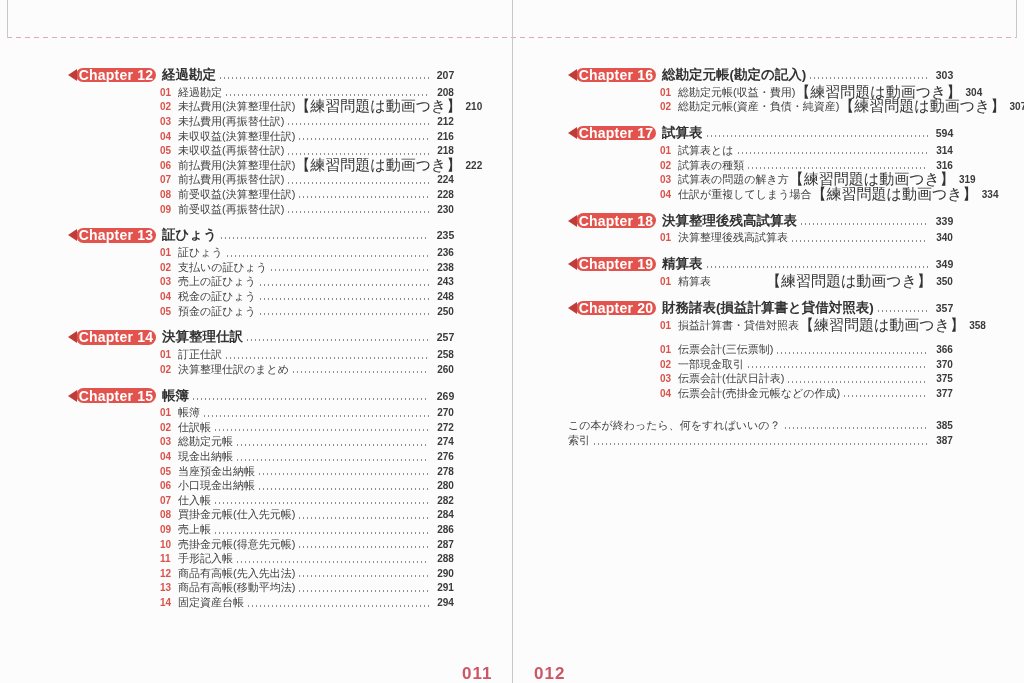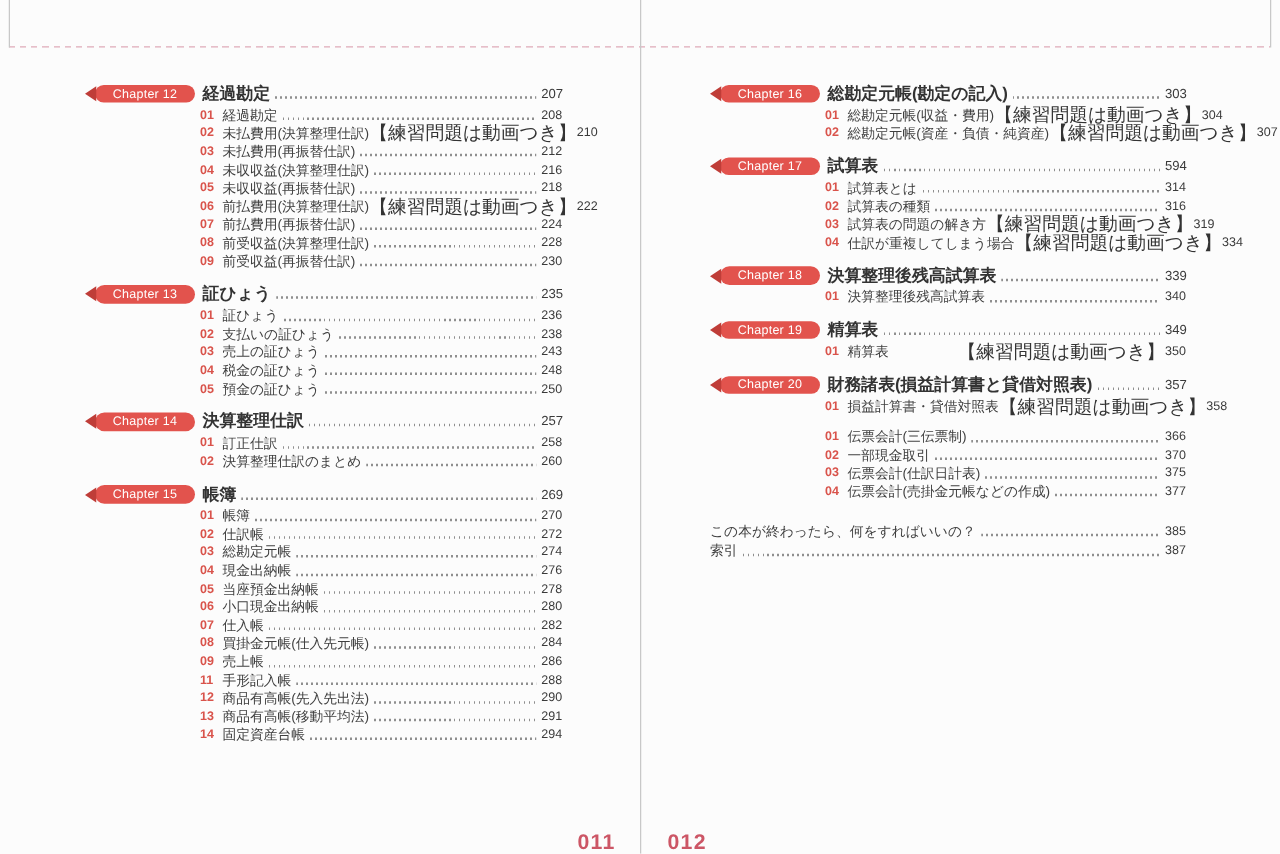--- a/index.html
+++ b/index.html
@@ -41,37 +41,37 @@
     background:var(--badge-red); border-radius:8px;
     display:flex; align-items:center; justify-content:center;
     flex-shrink:0;
   }
   .badge-arrow {
     position:absolute; left:-8px; top:50%; transform:translateY(-50%);
     width:0; height:0;
     border-top:6px solid transparent; border-bottom:6px solid transparent;
     border-right:9px solid var(--badge-arrow-red);
   }
-  .badge-label { color:#fff; font-size:10px; font-weight:normal; letter-spacing:0.2px; position:relative; }
+  .badge-label { color:#fff; font-size:14px; font-weight:bold; letter-spacing:0.2px; position:relative; }
 
   .chapter-title { margin-left:6px; font-size:13.5px; font-weight:bold; color:#333; }
 
   .item-num { width:14px; margin-right:4px; font-size:10px; font-weight:bold; color:var(--number-red); flex-shrink:0; }
   .item-text { font-size:11px; color:#3f3f3f; }
 
   .dots {
     flex:1; height:2px; margin:0 4px; align-self:center; transform:translateY(3px);
     background:repeating-linear-gradient(to right, #8f8f8f 0 1.4px, transparent 1.4px 4px);
     min-width:8px;
   }
   .spacer { flex:1; }
 
   .video-tag { font-size:15px; color:#333; }
 
-  .pagenum { min-width:25px; text-align:left; font-size:10px; font-weight:normal; color:#3a3a3a; flex-shrink:0; }
+  .pagenum { min-width:25px; text-align:center; font-size:10px; font-weight:bold; color:#3a3a3a; flex-shrink:0; }
   .heading-pagenum { font-size:10.5px; }
 
   
   .extras { margin-top:17px; }
   .extra-row { height:15.2px; }
   .extra-text { font-size:11px; color:#3f3f3f; }
 
   
   .folio { position:absolute; top:664px; font-size:17px; font-weight:bold; color:var(--folio-pink); letter-spacing:1px; }
   #folio-left  { left:462px; width:30px; text-align:right; }
@@ -275,20 +275,26 @@
     <span class="dots"></span>
     <span class="pagenum">284</span>
   </div>
       <div class="row item-row">
     <span class="item-num">09</span>
     <span class="item-text">売上帳</span>
     <span class="dots"></span>
     <span class="pagenum">286</span>
   </div>
       <div class="row item-row">
+    <span class="item-num">10</span>
+    <span class="item-text">売掛金元帳(得意先元帳)</span>
+    <span class="dots"></span>
+    <span class="pagenum">287</span>
+  </div>
+      <div class="row item-row">
     <span class="item-num">11</span>
     <span class="item-text">手形記入帳</span>
     <span class="dots"></span>
     <span class="pagenum">288</span>
   </div>
       <div class="row item-row">
     <span class="item-num">12</span>
     <span class="item-text">商品有高帳(先入先出法)</span>
     <span class="dots"></span>
     <span class="pagenum">290</span>

